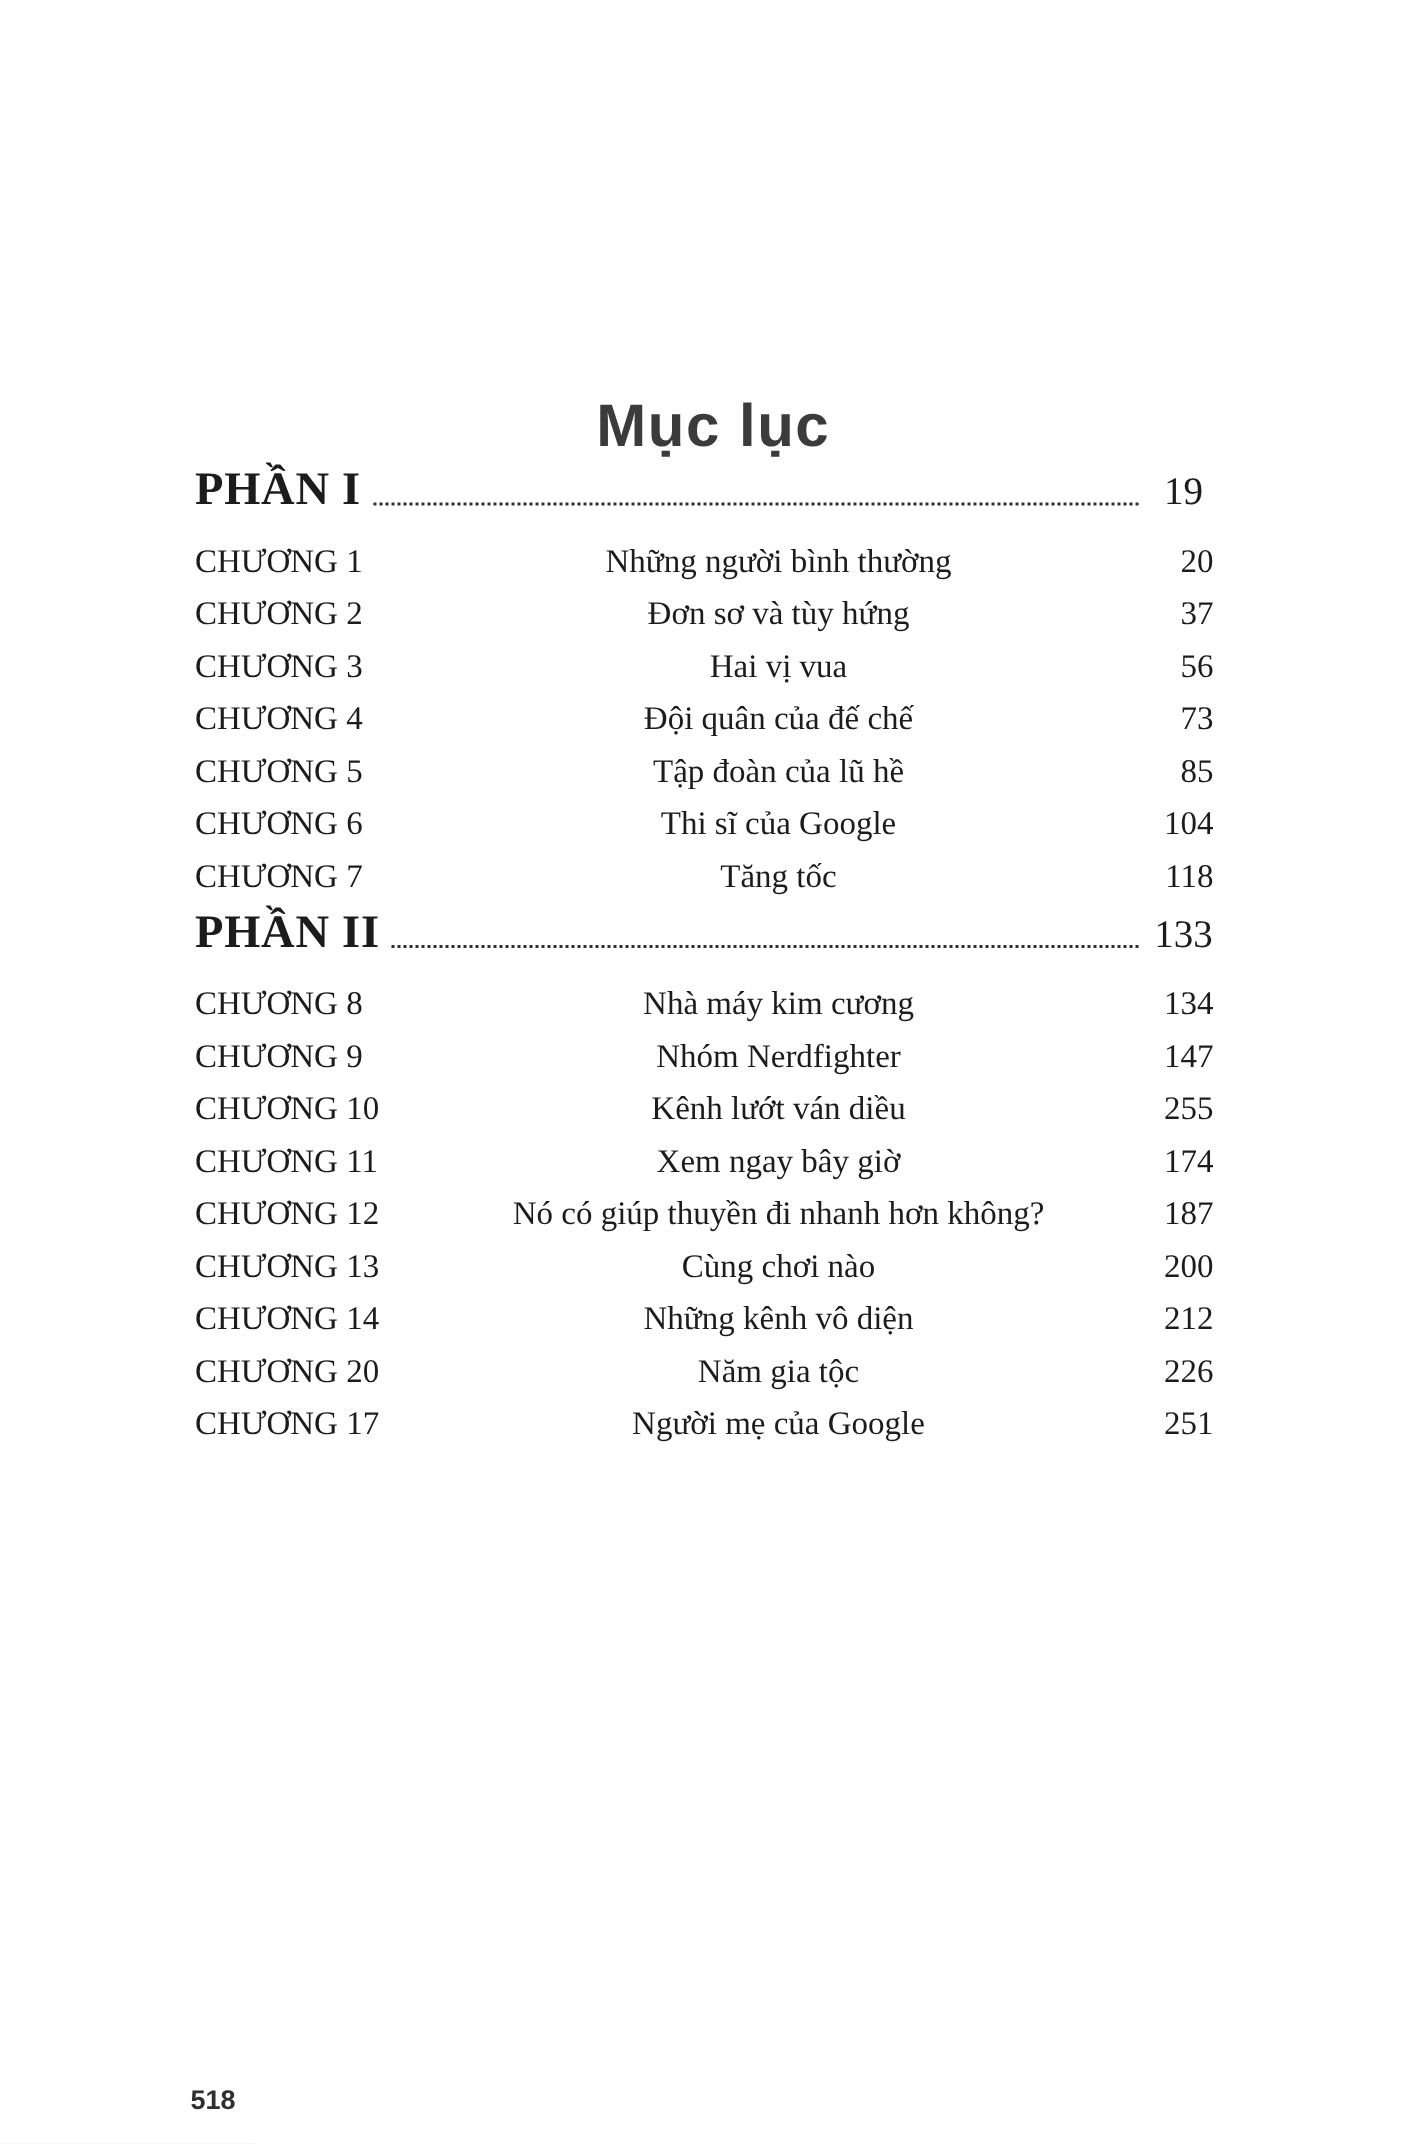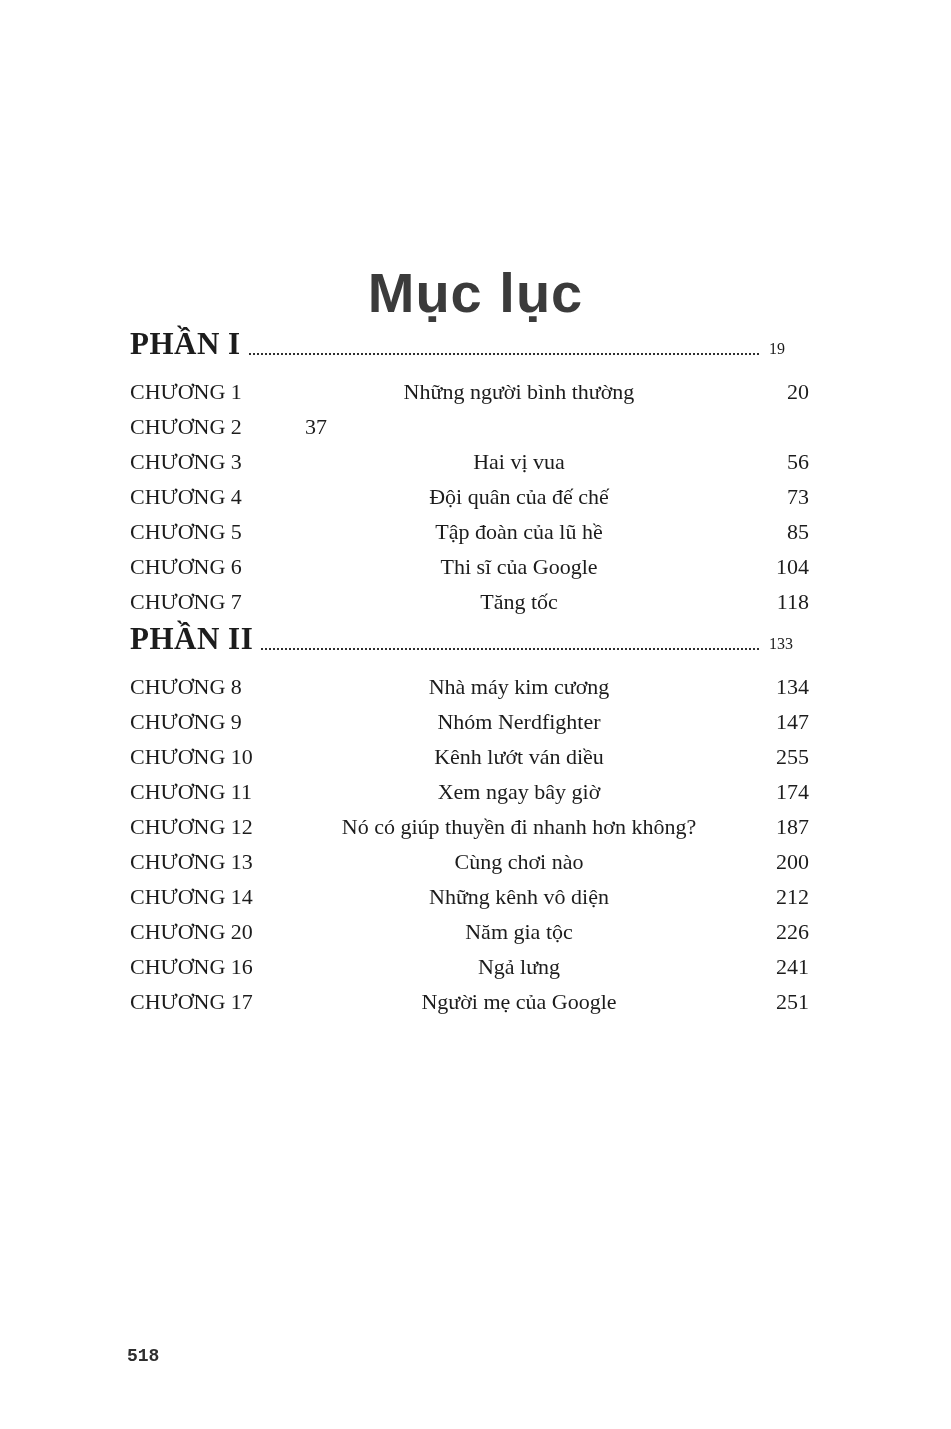--- a/index.html
+++ b/index.html
@@ -12,21 +12,21 @@
     background: #ffffff;
     color: #1c1c1c;
     font-family: "Liberation Serif", serif;
     overflow: hidden;
   }
   .book-title {
     padding-top: 262px;
     text-align: center;
     font-family: "Liberation Sans", sans-serif;
     font-weight: 700;
-    font-size: 56px;
+    font-size: 40px;
     line-height: 1.1;
     color: #3b3b3b;
     letter-spacing: 1px;
   }
   .toc {
     margin: 0 142px 0 130px;
   }
   .row { display: flex; align-items: baseline; }
 
   .preface-row {
@@ -53,39 +53,39 @@
   }
   .leader {
     flex: 1;
     align-self: flex-end;
     border-bottom: 2px dotted #2f2f2f;
     margin: 0 10px 9px 8px;
     height: 0;
   }
   .section-page {
     flex: none;
-    font-size: 16px;
+    font-size: 26px;
     min-width: 40px;
-    text-align: left;
+    text-align: center;
   }
 
   .chapter-list { margin-top: 10px; }
   .chapter-row {
     font-size: 22px;
     line-height: 35px;
   }
   .ch-label { flex: none; width: 153px; white-space: nowrap; }
   .ch-title { flex: 1; padding-right: 10px; text-align: center; }
   .ch-page  { flex: none; min-width: 44px; text-align: right; }
 
   .footer-page-number {
     position: absolute;
     left: 127px;
-    top: 1346px;
-    font-family: Liberation Mono, monospace;
+    top: 1390px;
+    font-family: Liberation Sans, sans-serif;
     font-weight: 700;
     font-size: 18px;
     color: #2f2f2f;
   }
 </style>
 </head>
 <body>
 
 <div class="page">
 
@@ -101,20 +101,21 @@
     </div>
 
     <div class="chapter-list">
       <div class="row chapter-row">
         <span class="ch-label">CHƯƠNG 1</span>
         <span class="ch-title">Những người bình thường</span>
         <span class="ch-page">20</span>
       </div>
       <div class="row chapter-row">
         <span class="ch-label">CHƯƠNG 2</span>
+        <span class="ch-title">Đơn sơ và tùy hứng</span>
         <span class="ch-page">37</span>
       </div>
       <div class="row chapter-row">
         <span class="ch-label">CHƯƠNG 3</span>
         <span class="ch-title">Hai vị vua</span>
         <span class="ch-page">56</span>
       </div>
       <div class="row chapter-row">
         <span class="ch-label">CHƯƠNG 4</span>
         <span class="ch-title">Đội quân của đế chế</span>
@@ -178,25 +179,20 @@
         <span class="ch-label">CHƯƠNG 14</span>
         <span class="ch-title">Những kênh vô diện</span>
         <span class="ch-page">212</span>
       </div>
       <div class="row chapter-row">
         <span class="ch-label">CHƯƠNG 20</span>
         <span class="ch-title">Năm gia tộc</span>
         <span class="ch-page">226</span>
       </div>
       <div class="row chapter-row">
-        <span class="ch-label">CHƯƠNG 16</span>
-        <span class="ch-title">Ngả lưng</span>
-        <span class="ch-page">241</span>
-      </div>
-      <div class="row chapter-row">
         <span class="ch-label">CHƯƠNG 17</span>
         <span class="ch-title">Người mẹ của Google</span>
         <span class="ch-page">251</span>
       </div>
     </div>
 
   </div>
 
   <div class="footer-page-number">518</div>
 

